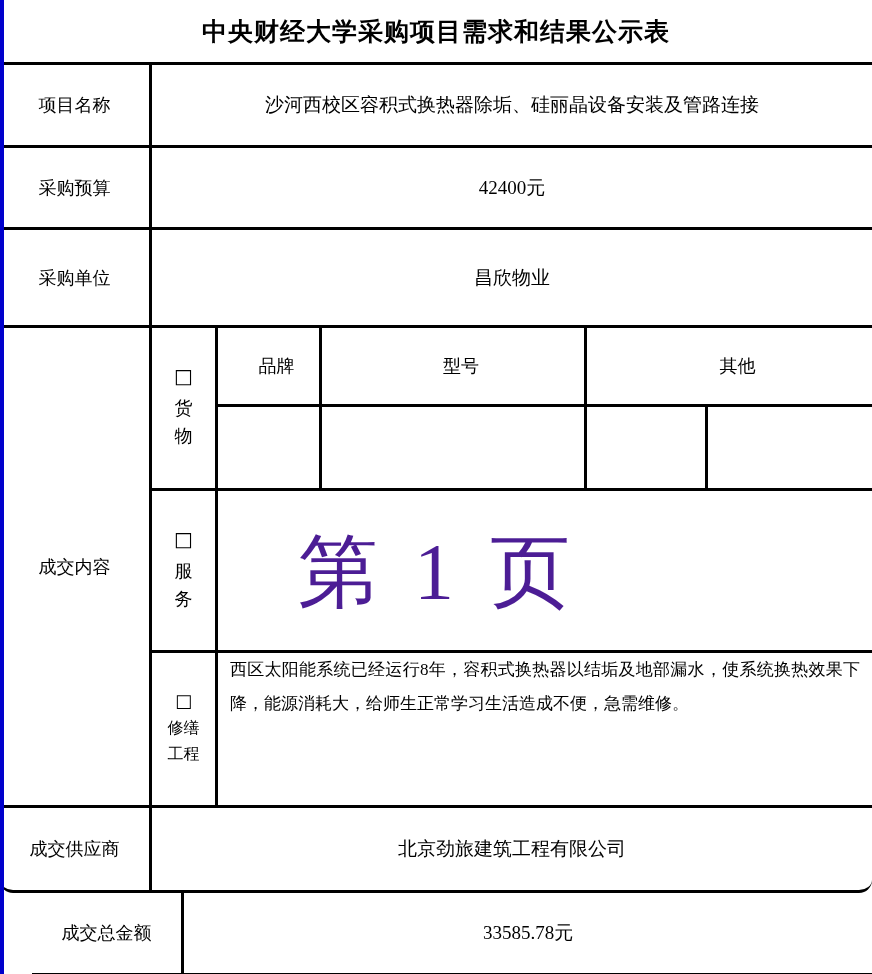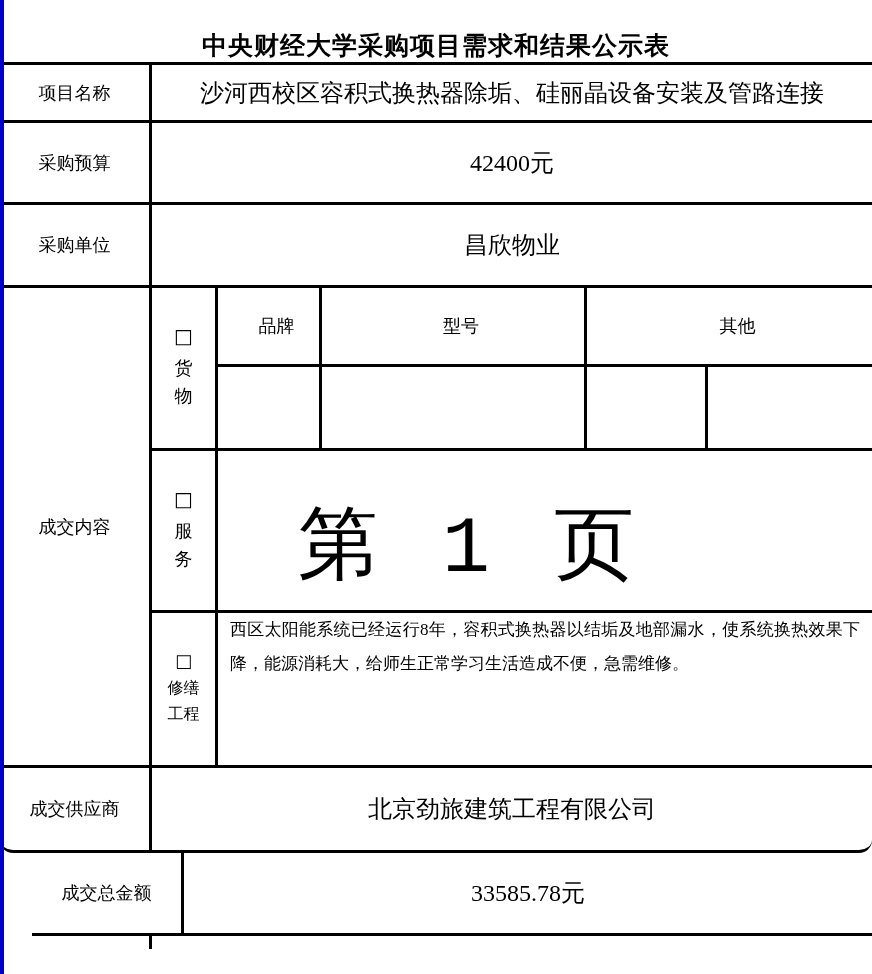--- a/index.html
+++ b/index.html
@@ -15,57 +15,57 @@
   .edge-line {
     position: absolute;
     left: 0; top: 0;
     width: 4px; height: 100%;
     background: #0000cc;
     z-index: 6;
   }
   .title-bar {
     height: 62px;
     display: flex;
-    align-items: flex-end;
+    align-items: center;
     justify-content: center;
   }
   .title-text {
     font-size: 25px;
     font-weight: bold;
     letter-spacing: 1px;
   }
   .tbl { border-top: 3px solid #000; }
   .row {
     display: flex;
     border-bottom: 3px solid #000;
     box-sizing: border-box;
   }
-  .r1 { height: 58px; }
+  .r1 { height: 83px; }
   .r2 { height: 82px; }
-  .r3 { height: 83px; }
+  .r3 { height: 98px; }
   .r4 { height: 480px; }
   .r5 { height: 85px; border-radius: 13px; }
   .r6 { height: 83px; margin-left: 32px; }
   .r7 { height: 13px; border-bottom: none; }
   .label-cell {
     width: 152px;
     box-sizing: border-box;
     border-right: 3px solid #000;
     display: flex;
     align-items: center;
     justify-content: center;
     font-size: 18px;
     flex-shrink: 0;
   }
   .value-cell {
     flex: 1;
     display: flex;
     align-items: center;
     justify-content: center;
-    font-size: 24px;
+    font-size: 19px;
     text-align: right;
   }
   .deal-right { flex: 1; display: flex; flex-direction: column; }
   .sub-row { display: flex; box-sizing: border-box; }
   .goods-row { height: 163px; border-bottom: 3px solid #000; }
   .service-row { height: 162px; border-bottom: 3px solid #000; }
   .reno-row { flex: 1; }
   .chk-col {
     width: 66px;
     box-sizing: border-box;
@@ -110,25 +110,25 @@
     box-sizing: border-box;
   }
   .reno-text {
     font-size: 17px;
     line-height: 34px;
     text-align: justify;
   }
   .watermark {
     position: absolute;
     left: 298px;
-    top: 506px;
-    font-family: Liberation Mono, monospace;
+    top: 528px;
+    font-family: Liberation Serif, serif;
     font-size: 80px;
     line-height: 1.1;
-    color: #000000;
+    color: #4c1d95;
     letter-spacing: 8px;
     z-index: 3;
     pointer-events: none;
     white-space: nowrap;
   }
 </style>
 </head>
 <body>
 
 <div class="page">

